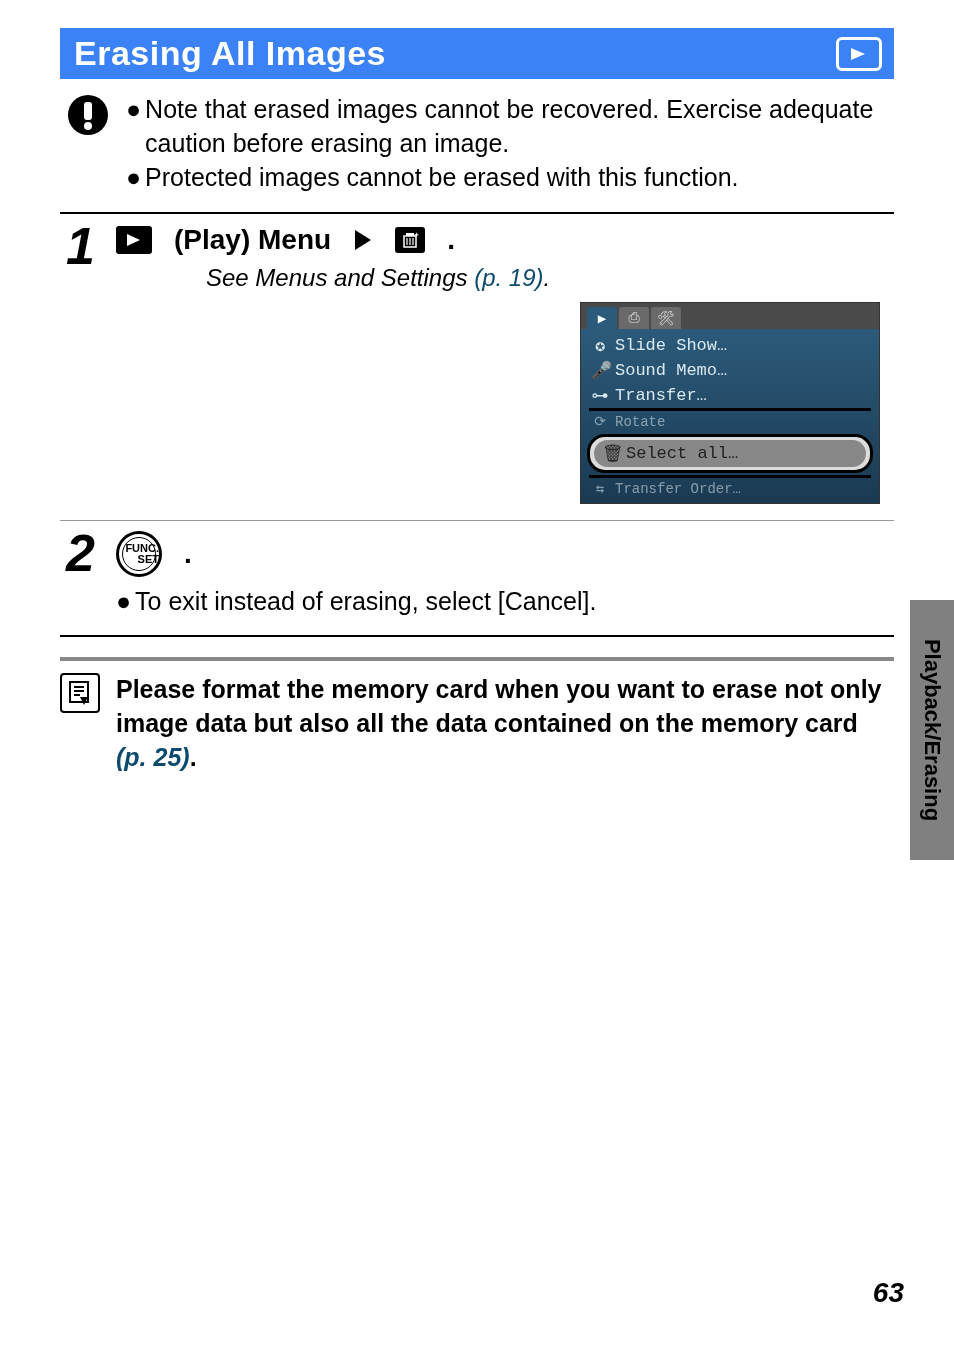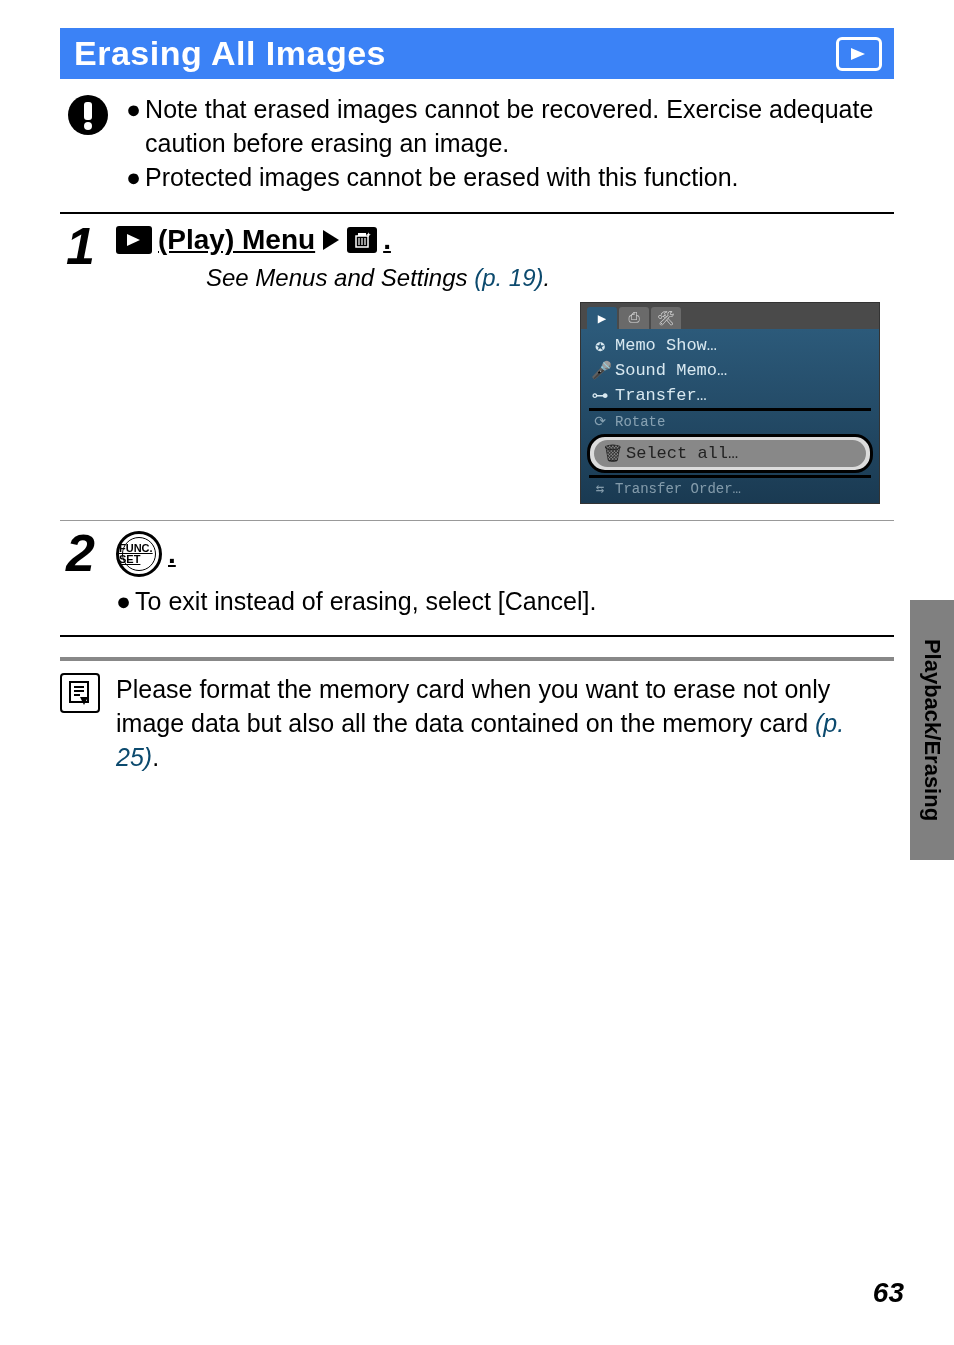--- a/index.html
+++ b/index.html
@@ -86,22 +86,21 @@
   .step-body {
     flex: 1;
     padding: 10px 4px 16px 0;
   }
   .step-heading {
     font-size: 28px;
     font-weight: bold;
     display: flex;
     align-items: center;
     flex-wrap: wrap;
-    gap: 6px;
-    text-decoration: underline;
+    gap: 22px;
   }
   .inline-icon-box {
     display: inline-flex;
     align-items: center;
     justify-content: center;
     background: #000;
     color: #fff;
     width: 36px;
     height: 28px;
     border-radius: 3px;
@@ -182,21 +181,21 @@
     background: #000;
     margin: 0 8px;
   }
   .mi-icon { width:18px; text-align:center; }
 
   .func-btn {
     display:inline-flex;
     width:46px; height:46px;
     border:3px solid #000;
     border-radius:50%;
-    align-items:flex-start;
+    align-items:flex-end;
     justify-content:center;
     flex-direction:column;
     font-size:11px;
     font-weight:bold;
     line-height:1;
     position:relative;
   }
   .func-btn::before{
     content:"";
     position:absolute;
@@ -218,20 +217,21 @@
     flex:0 0 40px;
     border:2px solid #000;
     border-radius:4px;
     display:flex;
     align-items:center;
     justify-content:center;
   }
   .note-text {
     font-size: 25px;
     line-height: 1.35;
+    font-weight: bold;
   }
 
   .side-tab {
     position: absolute;
     right: 0;
     top: 600px;
     width: 44px;
     height: 260px;
     background: #808080;
     color: #000;
@@ -321,21 +321,21 @@
 
         <div class="screenshot">
           <div class="tabs">
             <div class="tab active">▶</div>
             <div class="tab">⎙</div>
             <div class="tab">🛠</div>
           </div>
           <div class="menu">
             <div class="menu-item">
                 <span class="mi-icon">✪</span>
-                <span>Memo Show…</span>
+                <span>Slide Show…</span>
               </div>
             <div class="menu-item">
                 <span class="mi-icon">🎤</span>
                 <span>Sound Memo…</span>
               </div>
             <div class="menu-item">
                 <span class="mi-icon">⊶</span>
                 <span>Transfer…</span>
               </div>
             <div class="hr-thick"></div>

